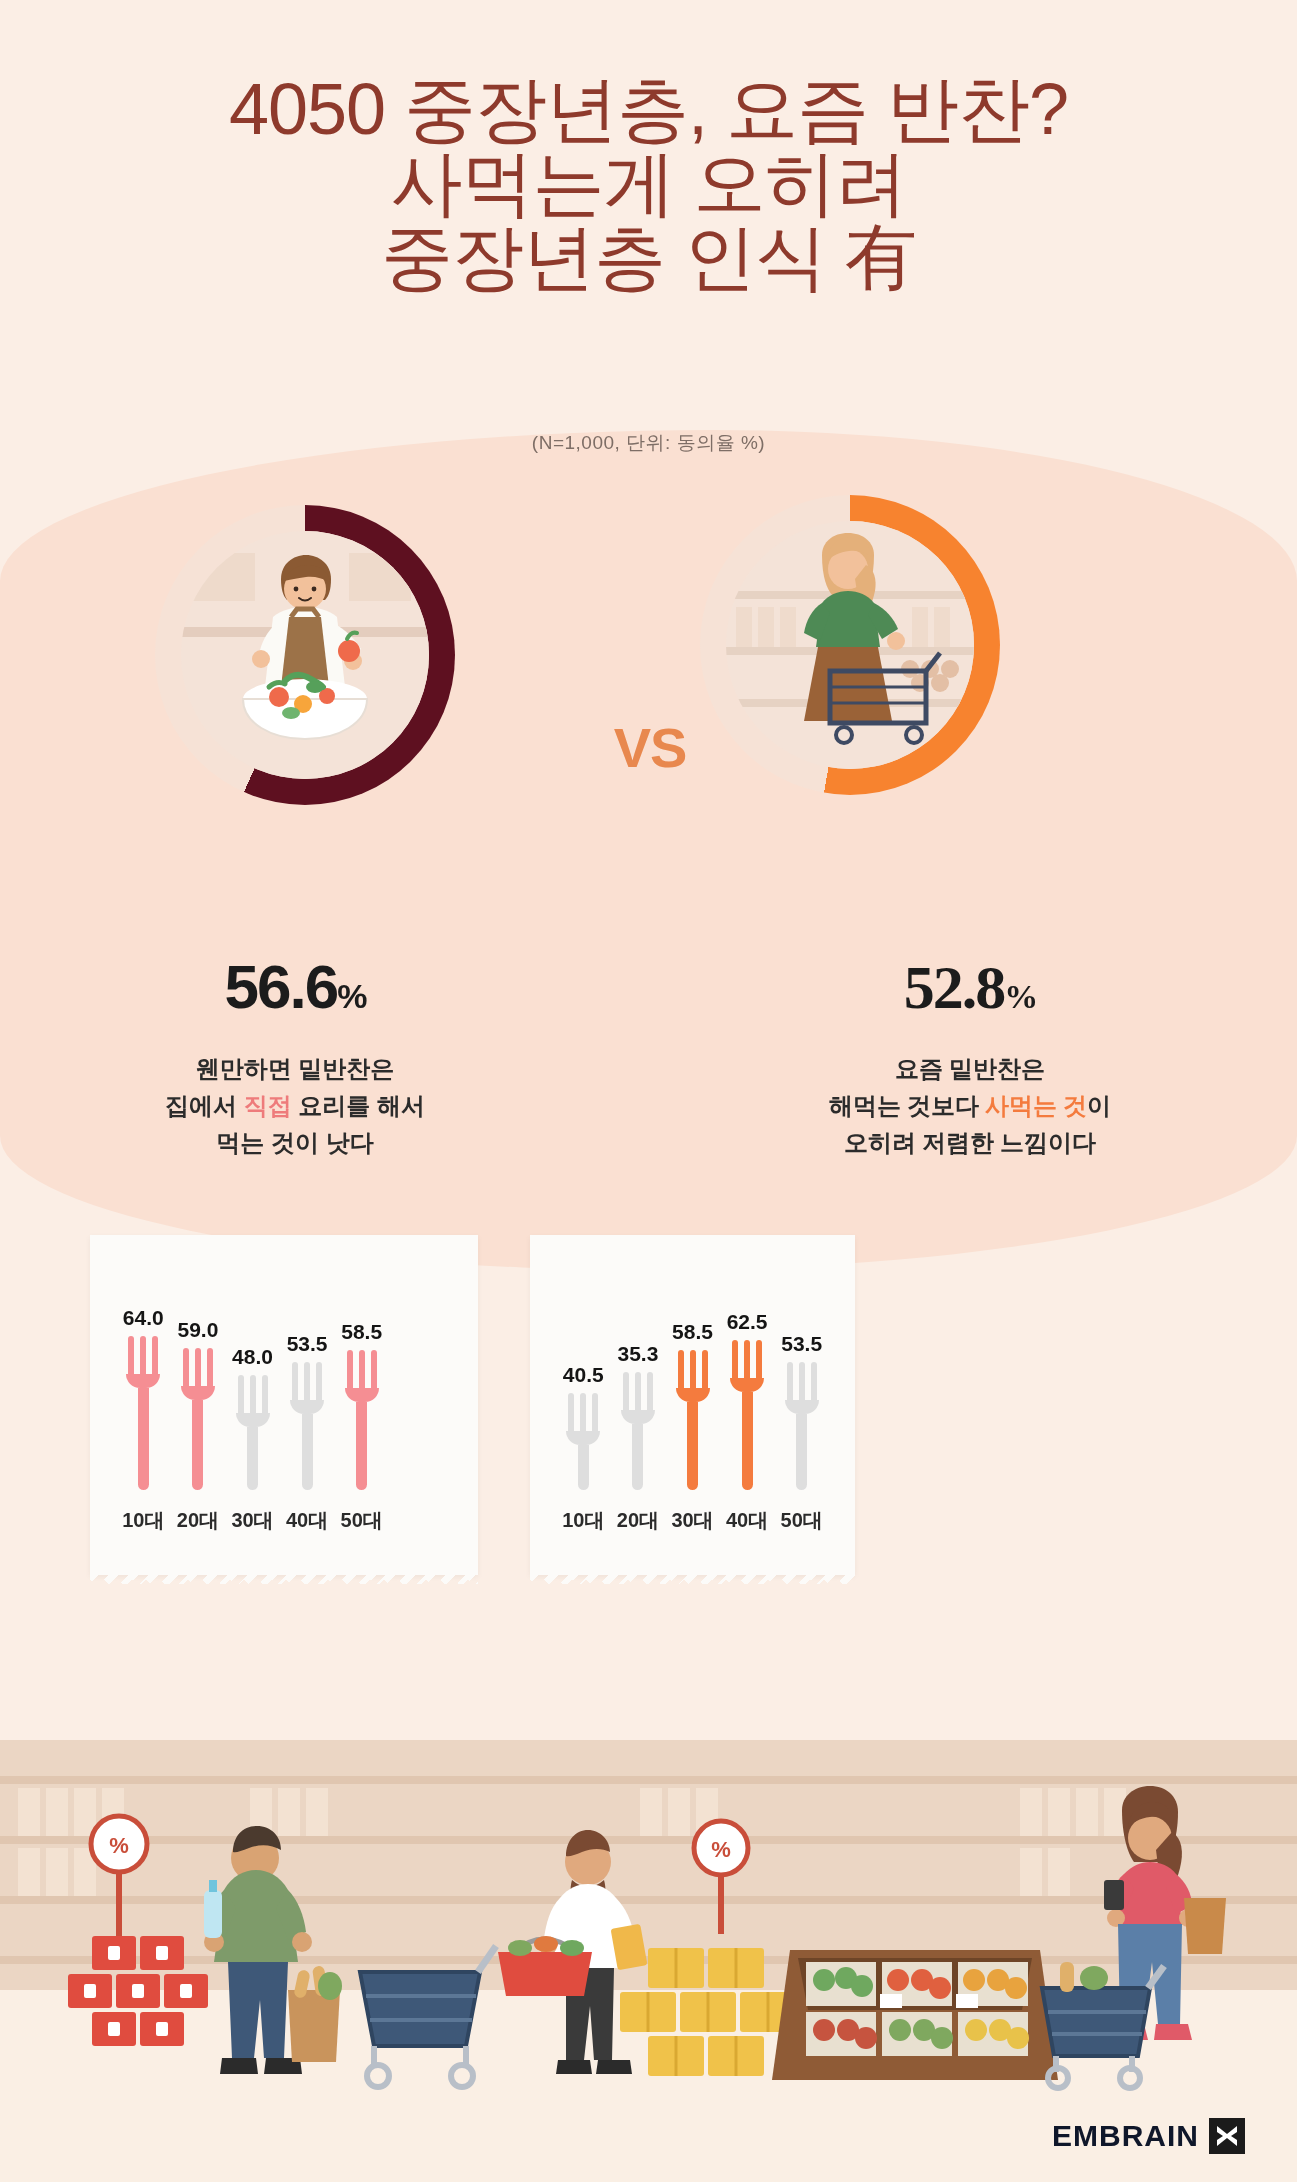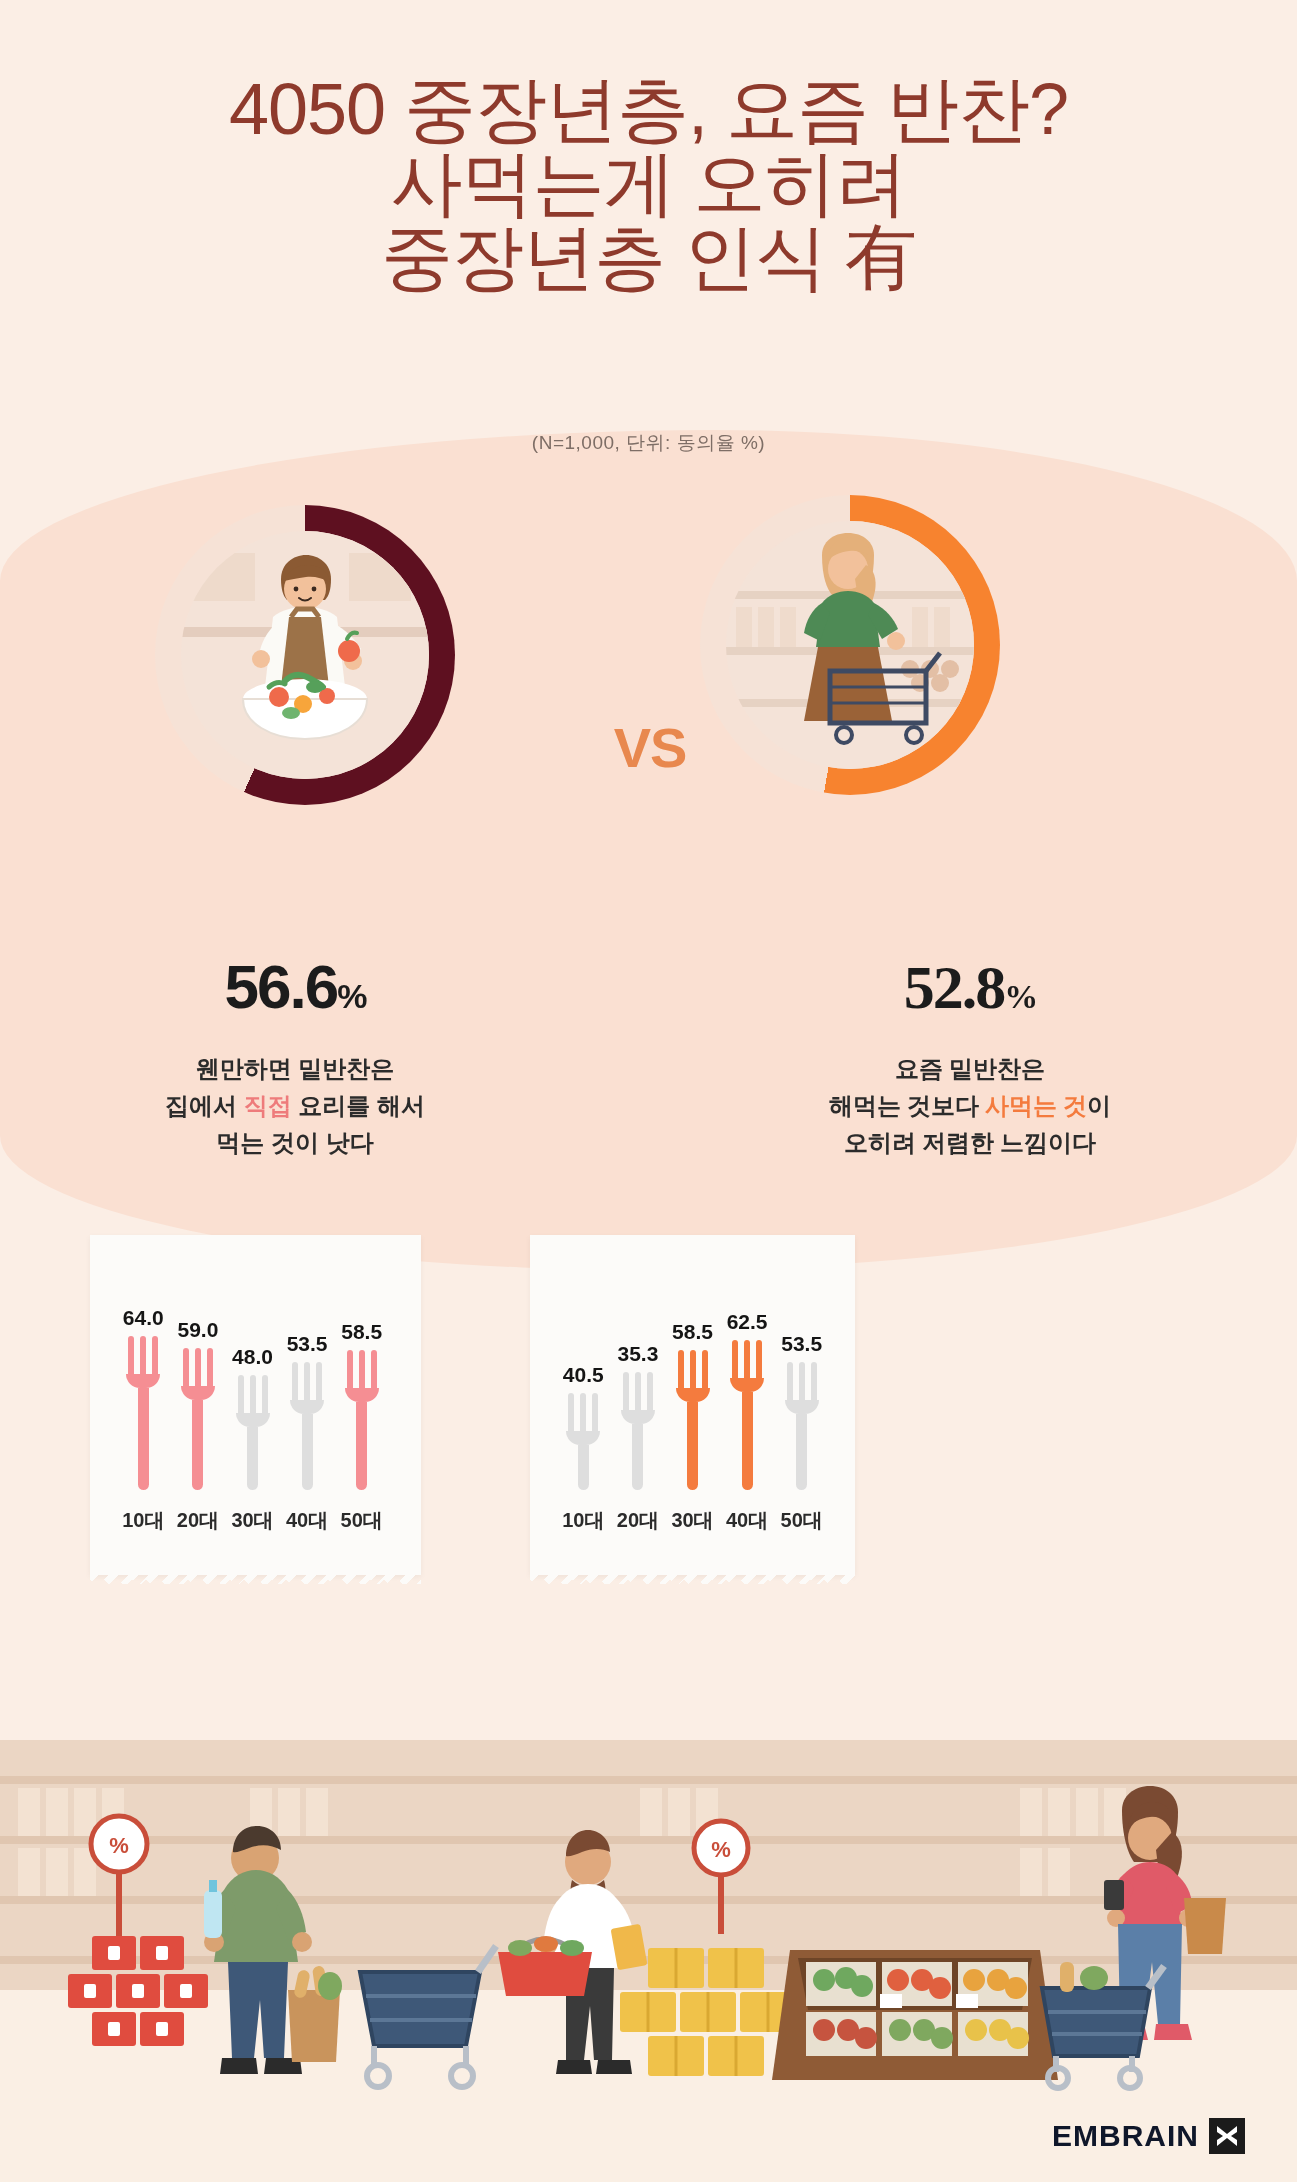--- a/index.html
+++ b/index.html
@@ -69,21 +69,21 @@
   .stat .pct .sym { font-size:34px; }
   .stat .desc { margin-top:22px; color:#2B2B2B; font-size:24px; line-height:37px; font-weight:bold; }
   .hl-pink   { color:#EE7B7B; }
   .hl-orange { color:#F47B3E; }
 
   
   .card {
     position:absolute; background:#FCFBF9; z-index:6;
     box-shadow:0 2px 6px rgba(0,0,0,0.05);
   }
-  #card-left  { left:90px;  top:1235px; width:331px; height:340px; }
+  #card-left  { left:90px;  top:1235px; width:388px; height:340px; }
   #card-right { left:530px; top:1235px; width:325px; height:340px; }
   .card .zig {
     position:absolute; left:0; bottom:-9px; width:100%; height:10px;
     background:
       repeating-linear-gradient(135deg,#FCFBF9 0 7px,transparent 7px 14px);
   }
   .card .zig::after{
     content:""; position:absolute; left:0; top:0; width:100%; height:10px;
     background:
       linear-gradient(-45deg,#FBEEE5 6px,transparent 0) 0 0/14px 14px repeat-x,

